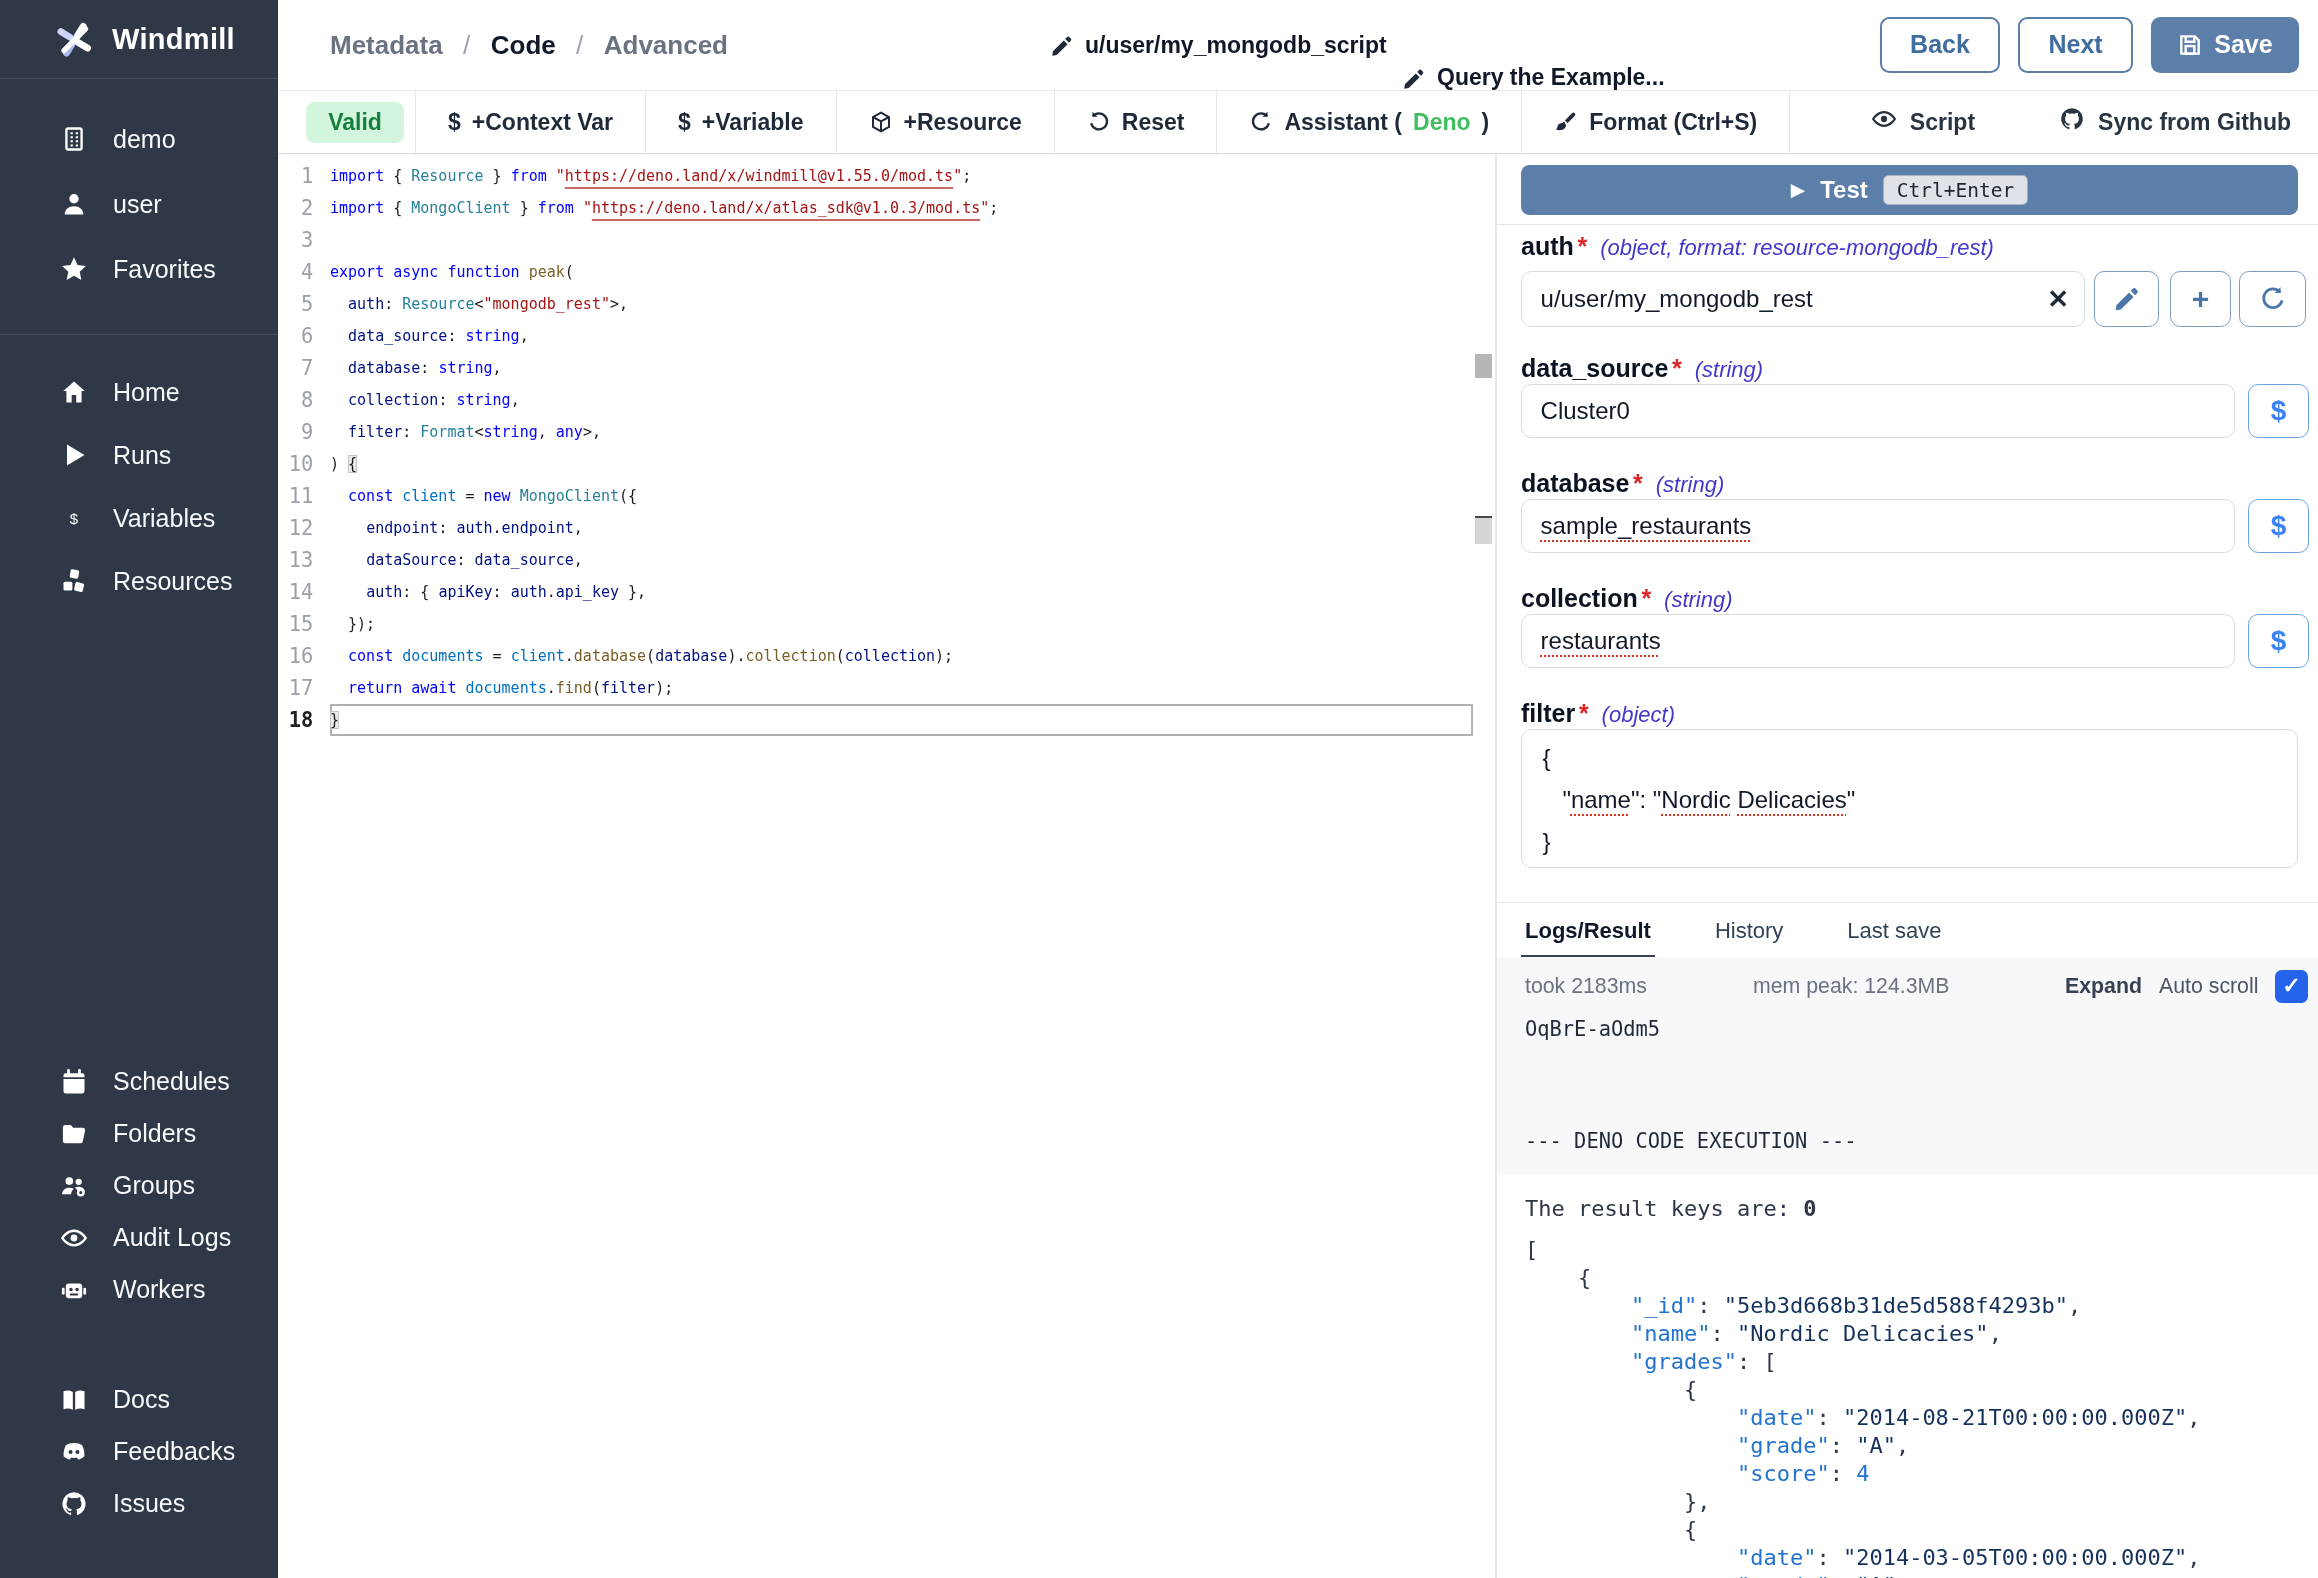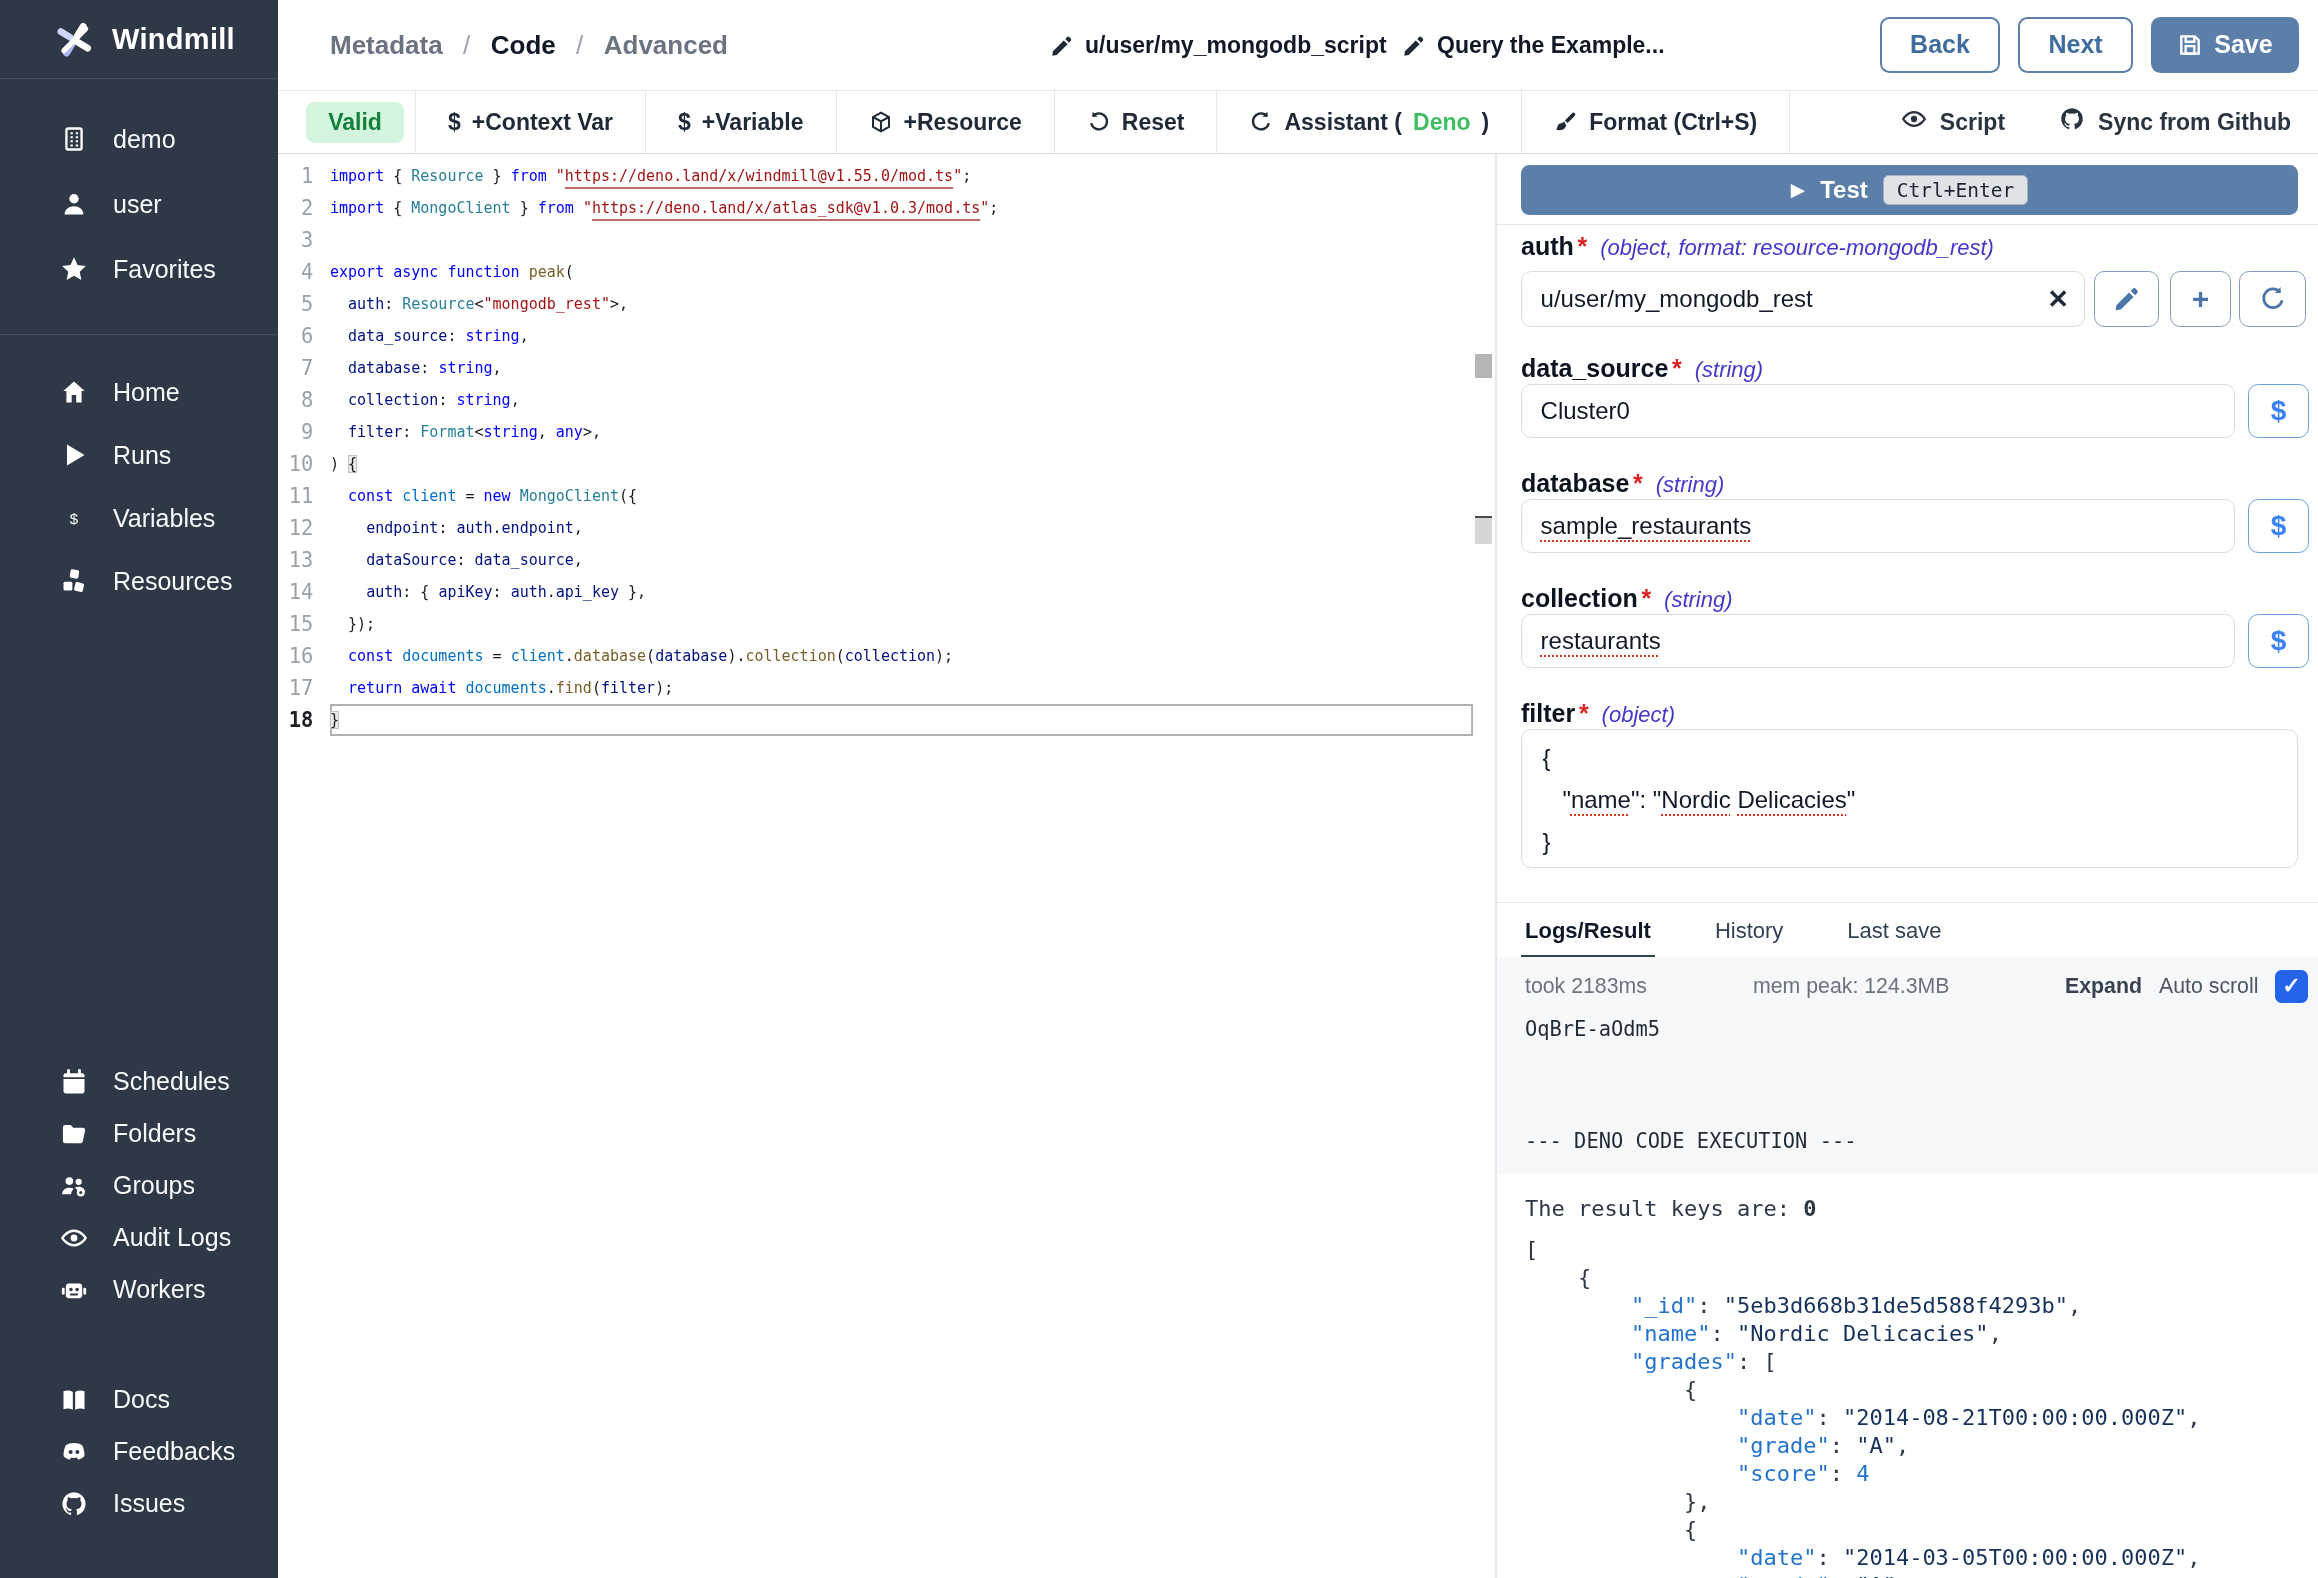--- a/index.html
+++ b/index.html
@@ -38,40 +38,40 @@
   
   .header{position:absolute;left:278px;top:0;width:2041px;height:91px;background:#fff;border-bottom:0.9px solid #e8eaed;}
   .hdr-tabs{position:absolute;left:52px;top:0;height:91px;display:flex;align-items:center;gap:20.4px;font-size:26px;font-weight:600;color:#6b7280;}
   .hdr-tab{cursor:pointer;}
   .hdr-tab.active{color:#111827;font-weight:700;}
   .hdr-slash{color:#9ca3af;font-weight:400;}
   .path-group{position:absolute;top:0;height:91px;display:flex;align-items:center;gap:11px;cursor:pointer;}
   .path-group .p-icon{width:24px;height:24px;color:#1f2937;}
   .path-group .p-icon svg{width:24px;height:24px;}
   .path-group .p-label{font-size:23px;font-weight:700;color:#111827;white-space:nowrap;}
-  #path-a{left:772px;} #path-b{left:1124px;}
+  #path-a{left:772px;} #path-b{left:1124px;align-items:flex-end;}
   .hdr-buttons{position:absolute;right:20.4px;top:16.7px;display:flex;gap:18.6px;}
   .btn-outline{height:56px;padding:0 28px;border:2.3px solid var(--accent);border-radius:9.3px;background:#fff;
     color:var(--accent-text);font-size:25px;font-weight:700;display:flex;align-items:center;cursor:pointer;}
   .btn-solid{height:56px;padding:0 24px;border:2.3px solid var(--accent);border-radius:9.3px;background:var(--accent);
     color:#fff;font-size:25px;font-weight:700;display:flex;align-items:center;gap:11px;cursor:pointer;}
   .btn-solid svg{width:26px;height:26px;}
 
   
   .toolbar{position:absolute;left:278px;top:91px;width:2041px;height:63px;background:#fff;border-bottom:0.9px solid #d6dade;}
   .tb-left{position:absolute;left:28px;top:0;height:100%;display:flex;align-items:center;}
   .valid-pill{width:98px;height:41px;border-radius:8.3px;background:var(--valid-bg);color:var(--valid-text);
     font-size:23px;font-weight:700;display:flex;align-items:center;justify-content:center;margin-right:11px;cursor:pointer;}
   .tb-item{height:100%;display:flex;align-items:center;gap:11px;padding:0 32px;border-right:0.9px solid #e5e7eb;
     font-size:23px;font-weight:600;color:#1f2937;cursor:pointer;white-space:nowrap;}
   .tb-item:first-of-type{border-left:0.9px solid #e5e7eb;}
   .tb-item .t-icon{display:flex;align-items:center;justify-content:center;color:#1f2937;}
   .tb-item .t-icon svg{width:24px;height:24px;}
   .tb-item .accent{color:var(--deno);}
-  .tb-right{position:absolute;right:28px;top:0;height:100%;display:flex;align-items:center;gap:54px;}
+  .tb-right{position:absolute;right:28px;top:0;height:100%;display:flex;align-items:center;gap:84px;}
   .tbr-item{display:flex;align-items:center;gap:13px;font-size:23px;font-weight:700;color:#2a3340;cursor:pointer;white-space:nowrap;}
   .tbr-item .t-icon svg{width:26px;height:26px;}
 
   
   .editor{position:absolute;left:278px;top:154px;width:1217px;height:1425px;background:#fff;}
   .code-lines{position:absolute;left:0;top:5.6px;width:1195px;}
   .cl{display:flex;height:32px;align-items:center;}
   .ln{width:52px;text-align:right;padding-right:16.7px;font-family:"DejaVu Sans Mono",monospace;font-size:20.4px;color:#9aa0a6;flex:none;}
   .lc{flex:1;font-family:"DejaVu Sans Mono",monospace;font-size:15px;white-space:pre;color:#1b1b1b;height:32px;display:flex;align-items:center;}
   .cl.cur .ln{color:#202124;font-weight:700;}

